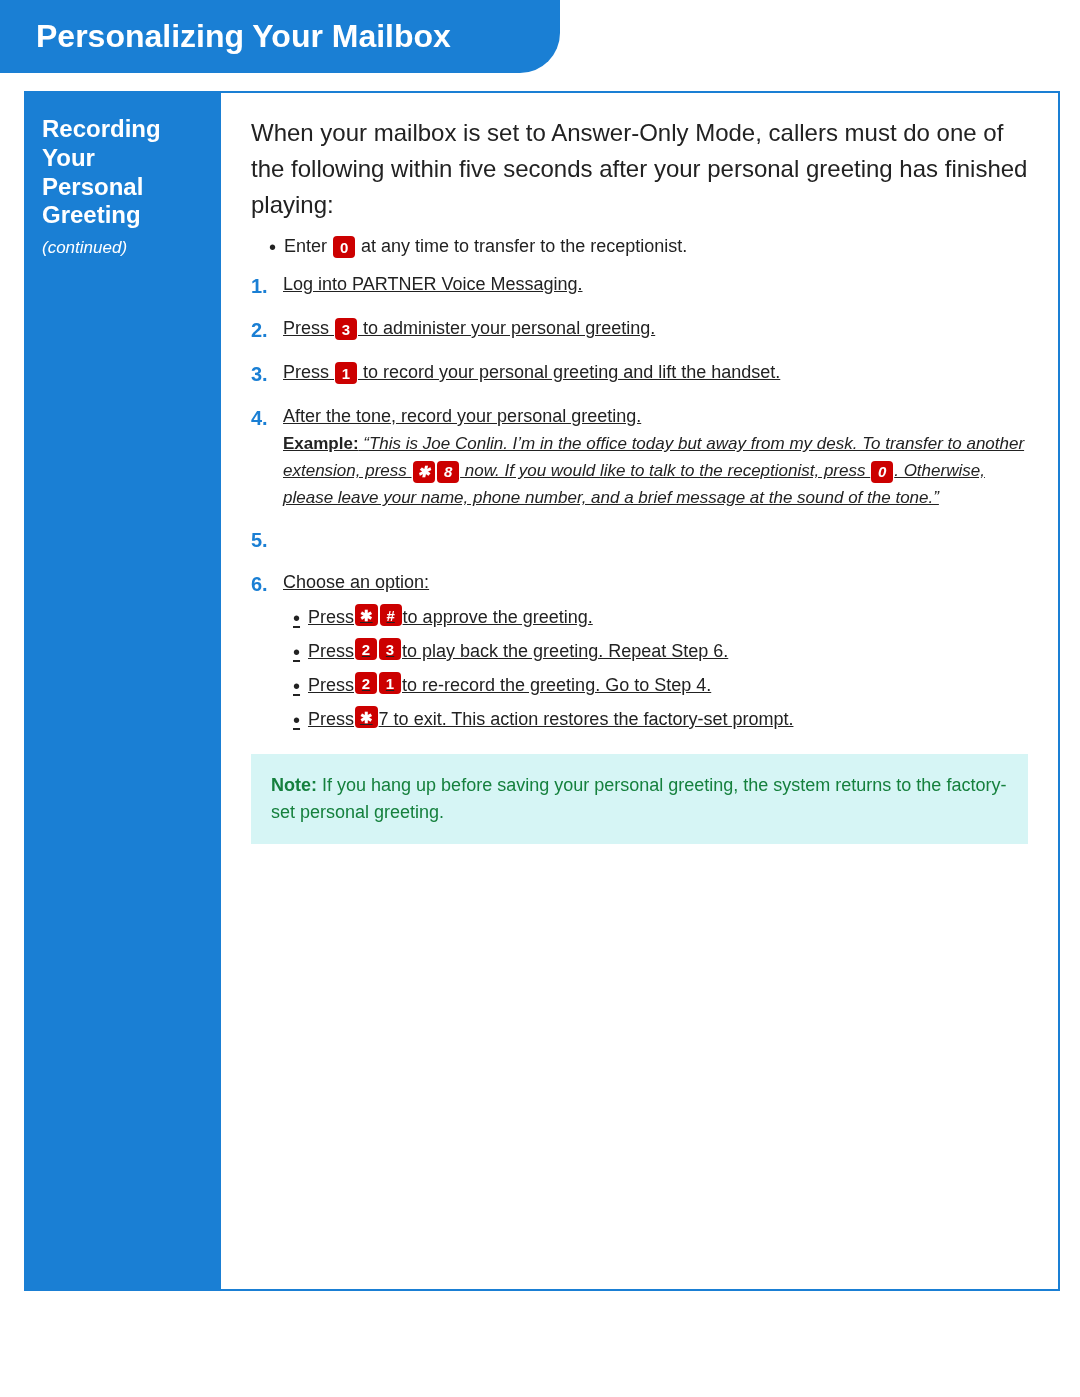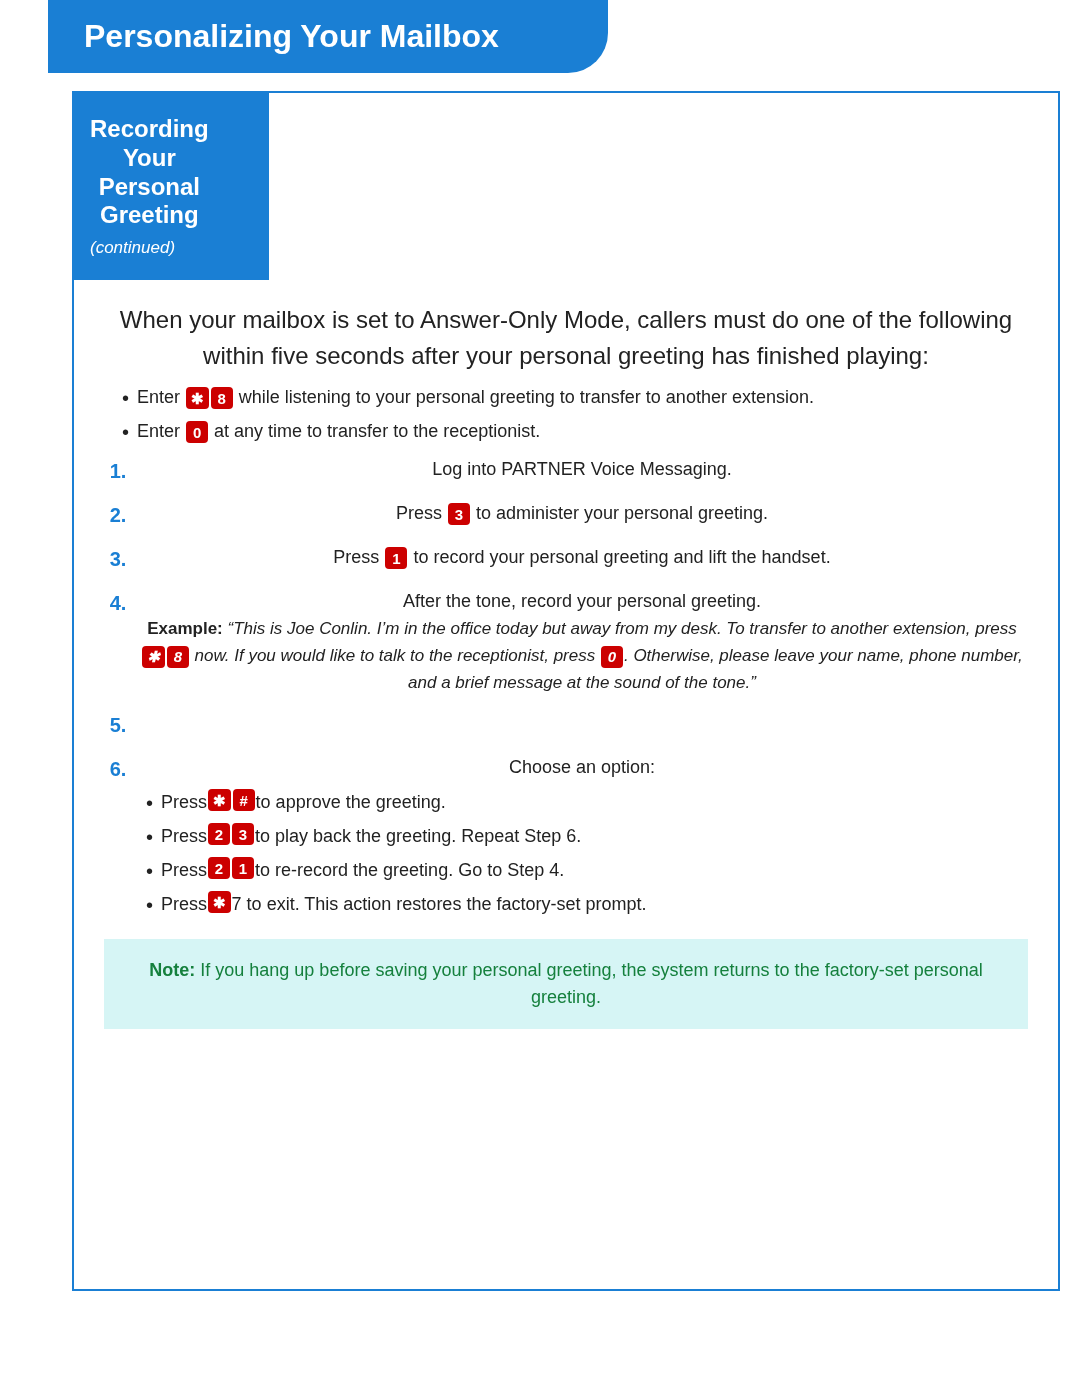--- a/index.html
+++ b/index.html
@@ -6,41 +6,39 @@
     body {
       font-family: Arial, sans-serif;
       background: #fff;
       width: 1080px;
       min-height: 1397px;
     }
     .page {
       width: 1080px;
       min-height: 1397px;
       background: #fff;
-      padding-left: 48px;
     }
     .header {
       background: #1a7fd4;
       border-radius: 0 0 40px 0;
       padding: 18px 36px 18px 36px;
       display: inline-block;
       min-width: 560px;
     }
     .header-title {
       color: #fff;
       font-size: 32px;
       font-weight: bold;
     }
     .main-content {
       display: flex;
-      flex-direction: column;
+      flex-direction: row;
       border: 2px solid #1a7fd4;
       margin: 18px 20px 24px 24px;
       min-height: 1200px;
-      text-align: center;
     }
     .sidebar {
       background: #1a7fd4;
       width: 195px;
       min-width: 195px;
       padding: 22px 16px 22px 16px;
       display: flex;
       flex-direction: column;
       align-items: flex-start;
     }
@@ -103,20 +101,21 @@
     .step-num {
       color: #1a7fd4;
       font-weight: bold;
       font-size: 20px;
       min-width: 28px;
       margin-right: 4px;
       flex-shrink: 0;
     }
     .step-content {
       flex: 1;
+      text-decoration: underline;
     }
     .kbd-badge {
       display: inline-flex;
       align-items: center;
       justify-content: center;
       background: #cc0000;
       color: #fff;
       font-weight: bold;
       font-size: 15px;
       border-radius: 4px;
@@ -203,23 +202,20 @@
       <span class="sidebar-title">Recording<br>Your<br>Personal<br>Greeting</span>
       <span class="sidebar-continued">(continued)</span>
     </div>
 
     <div class="content">
 
       <p class="intro-text">When your mailbox is set to Answer-Only Mode, callers must do one of the following within five seconds after your personal greeting has finished playing:</p>
 
       <ul class="bullet-list">
         <li>
-          <span>Enter&nbsp;<span class="star-badge">✱</span><span class="kbd-badge">8</span> while listening to your personal greeting to transfer to another extension.</span>
-        </li>
-        <li>
           <span>Enter&nbsp;<span class="kbd-badge">0</span> at any time to transfer to the receptionist.</span>
         </li>
       </ul>
 
       <ol class="numbered-list">
 
         <li>
           <span class="step-num">1.</span>
           <span class="step-content">Log into PARTNER Voice Messaging.</span>
         </li>

